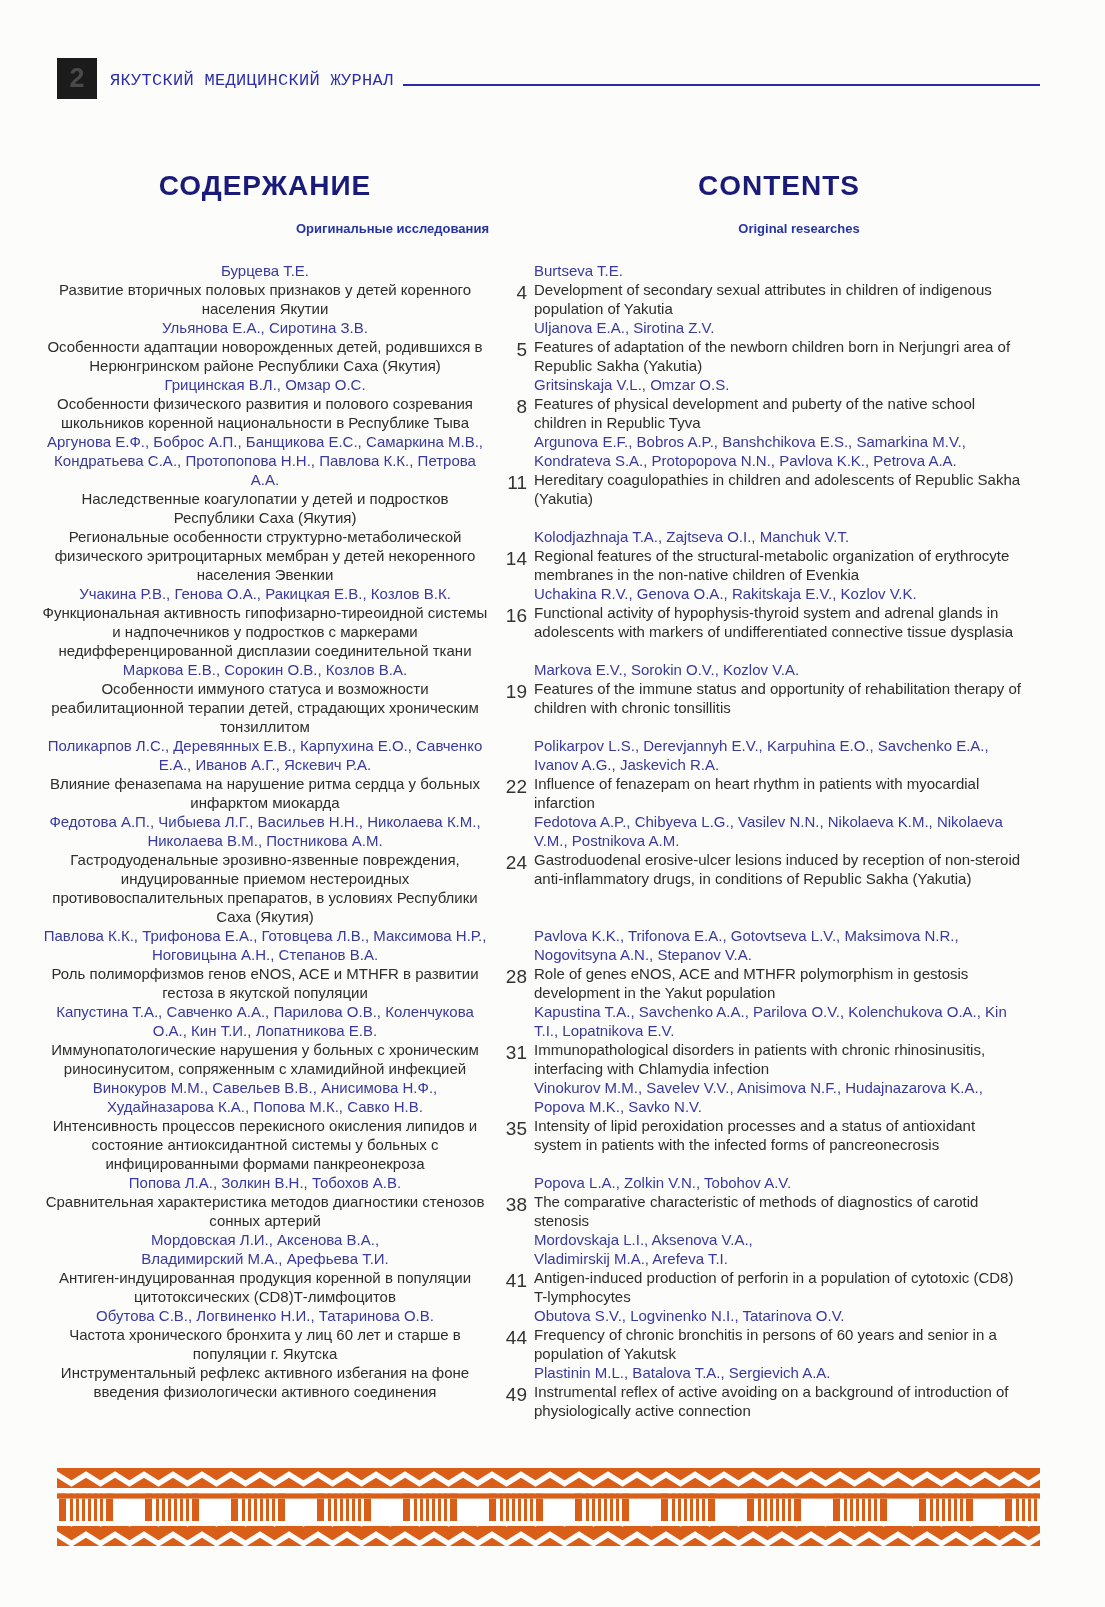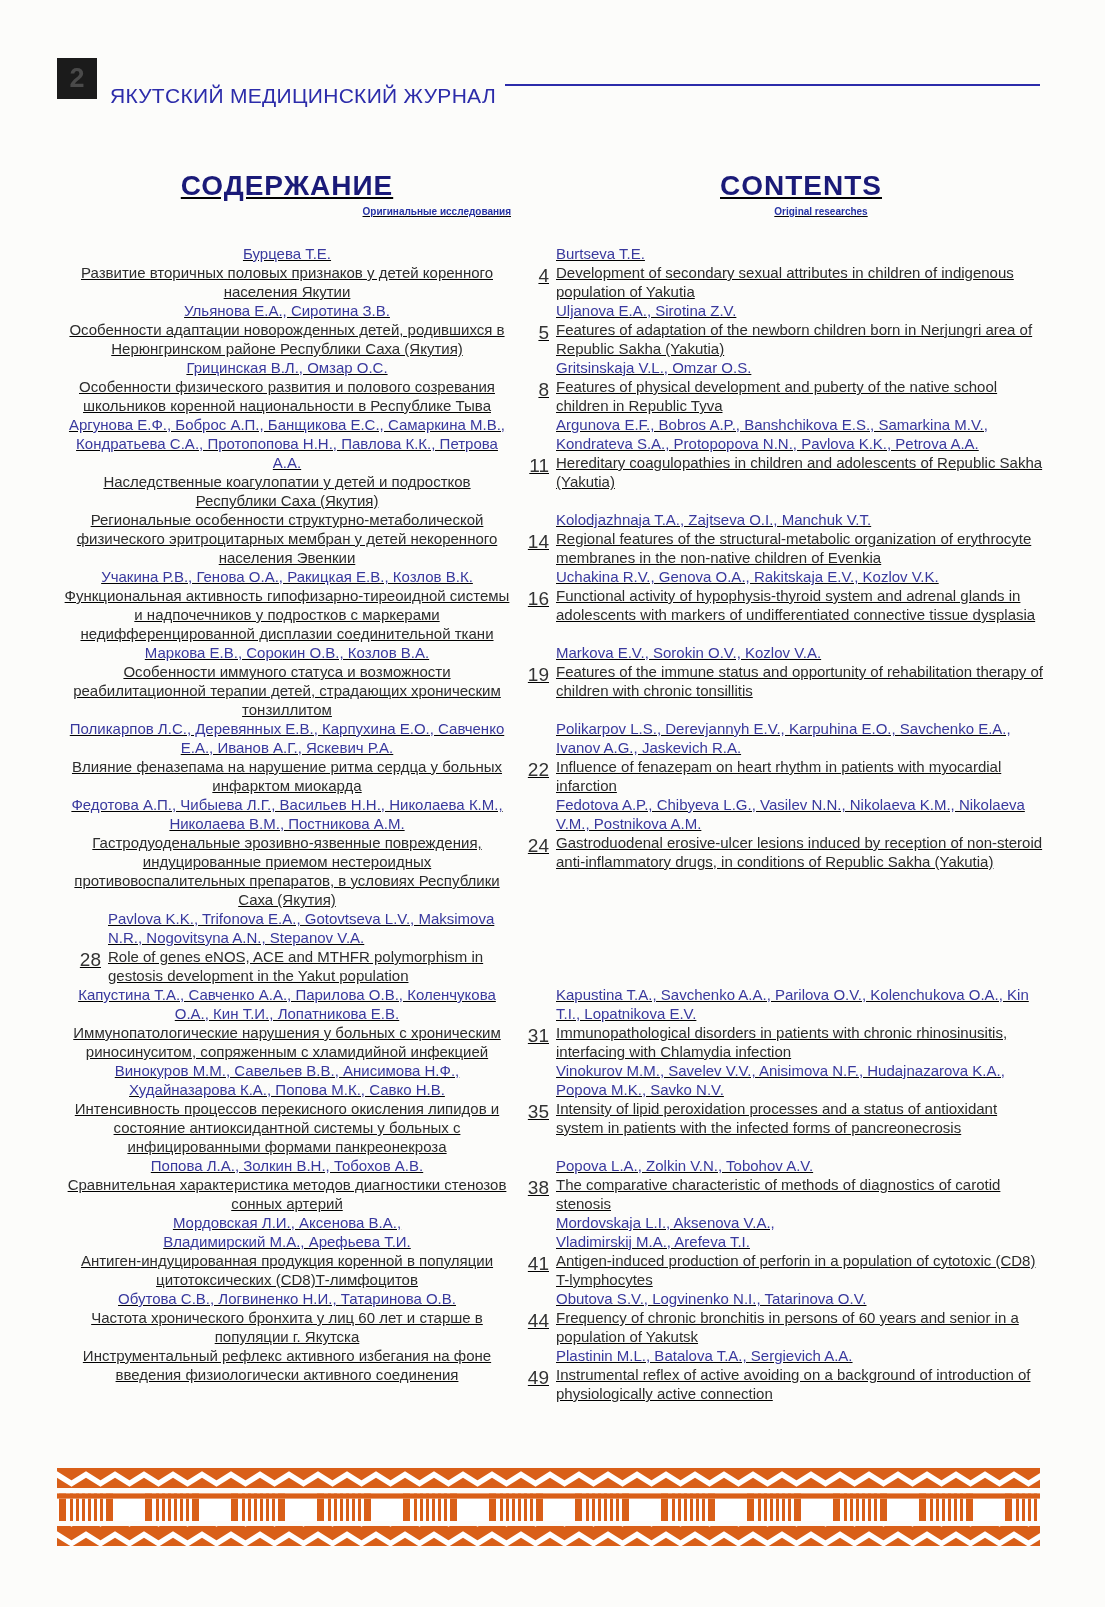--- a/index.html
+++ b/index.html
@@ -24,43 +24,44 @@
     position: absolute; left: 57px; top: 58px; width: 983px;
     display: flex; align-items: flex-start;
   }
   .badge {
     width: 40px; height: 41px; background: #1b1b1b;
     color: #4a4a4a; font-size: 27px; font-weight: bold;
     display: flex; align-items: center; justify-content: center;
     flex: 0 0 40px;
   }
   .journal-title {
-    margin-left: 13px; margin-top: 26px;
-    color: var(--accent-blue); font-size: 21px; letter-spacing: 0.3px;
+    margin-left: 13px; margin-top: 13px;
+    color: var(--accent-blue); font-size: 17px; letter-spacing: 0.3px;
     white-space: nowrap;
+    font-family: Liberation Mono, monospace;
   }
   .header-rule {
     flex: 1; height: 2px; background: var(--accent-blue);
     margin-top: 26px; margin-left: 9px;
   }
   .content {
-    position: absolute; left: 63px; top: 170px; width: 983px;
-    font-size: 15px; line-height: 19px; text-decoration: underline;
+    position: absolute; left: 41px; top: 170px; width: 983px;
+    font-size: 15px; line-height: 19px;
   }
   .headings-row, .section-row, .entry {
     display: grid; grid-template-columns: 448px 1fr;
   }
   .heading {
     color: var(--heading-navy); font-weight: bold; font-size: 28px;
     letter-spacing: 1px; text-align: center; line-height: 32px;
   }
   .heading.en-h { padding-left: 45px; }
   .section-row {
-    margin-bottom: 23px;
-    font-weight: bold; font-size: 10px; color: var(--section-blue); gap: 40px;
+    margin-top: 17px; margin-bottom: 23px;
+    font-weight: bold; font-size: 13px; color: var(--section-blue); gap: 40px;
   }
   .section-ru { text-align: right; }
   .section-en { padding-left: 45px; text-align: center; }
   .ru-cell { text-align: center; }
   .authors { color: var(--authors-blue); white-space: pre-line; }
   .title { color: var(--text-dark); }
   .en-cell .authors { margin-left: 45px; }
   .title-row { display: flex; align-items: flex-start; }
   .num {
     flex: 0 0 45px; text-align: right; padding-right: 7px;
@@ -202,20 +203,24 @@
         </div>
         <div class="en-cell">
           <div class="authors">Fedotova A.P., Chibyeva L.G., Vasilev N.N., Nikolaeva K.M., Nikolaeva V.M., Postnikova A.M.</div>
           <div class="title-row">
             <div class="num">24</div>
             <div class="title en-title">Gastroduodenal erosive-ulcer lesions induced by reception of non-steroid anti-inflammatory drugs, in conditions of Republic Sakha (Yakutia)</div>
           </div>
         </div>
       </div>
       <div class="entry">
+        <div class="ru-cell">
+          <div class="authors">Павлова К.К., Трифонова Е.А., Готовцева Л.В., Максимова Н.Р., Ноговицына А.Н., Степанов В.А.</div>
+          <div class="title">Роль полиморфизмов генов eNOS, ACE и MTHFR в развитии гестоза в якутской популяции</div>
+        </div>
         <div class="en-cell">
           <div class="authors">Pavlova K.K., Trifonova E.A., Gotovtseva L.V., Maksimova N.R., Nogovitsyna A.N., Stepanov V.A.</div>
           <div class="title-row">
             <div class="num">28</div>
             <div class="title en-title">Role of genes eNOS, ACE and MTHFR polymorphism in gestosis development in the Yakut population</div>
           </div>
         </div>
       </div>
       <div class="entry">
         <div class="ru-cell">

